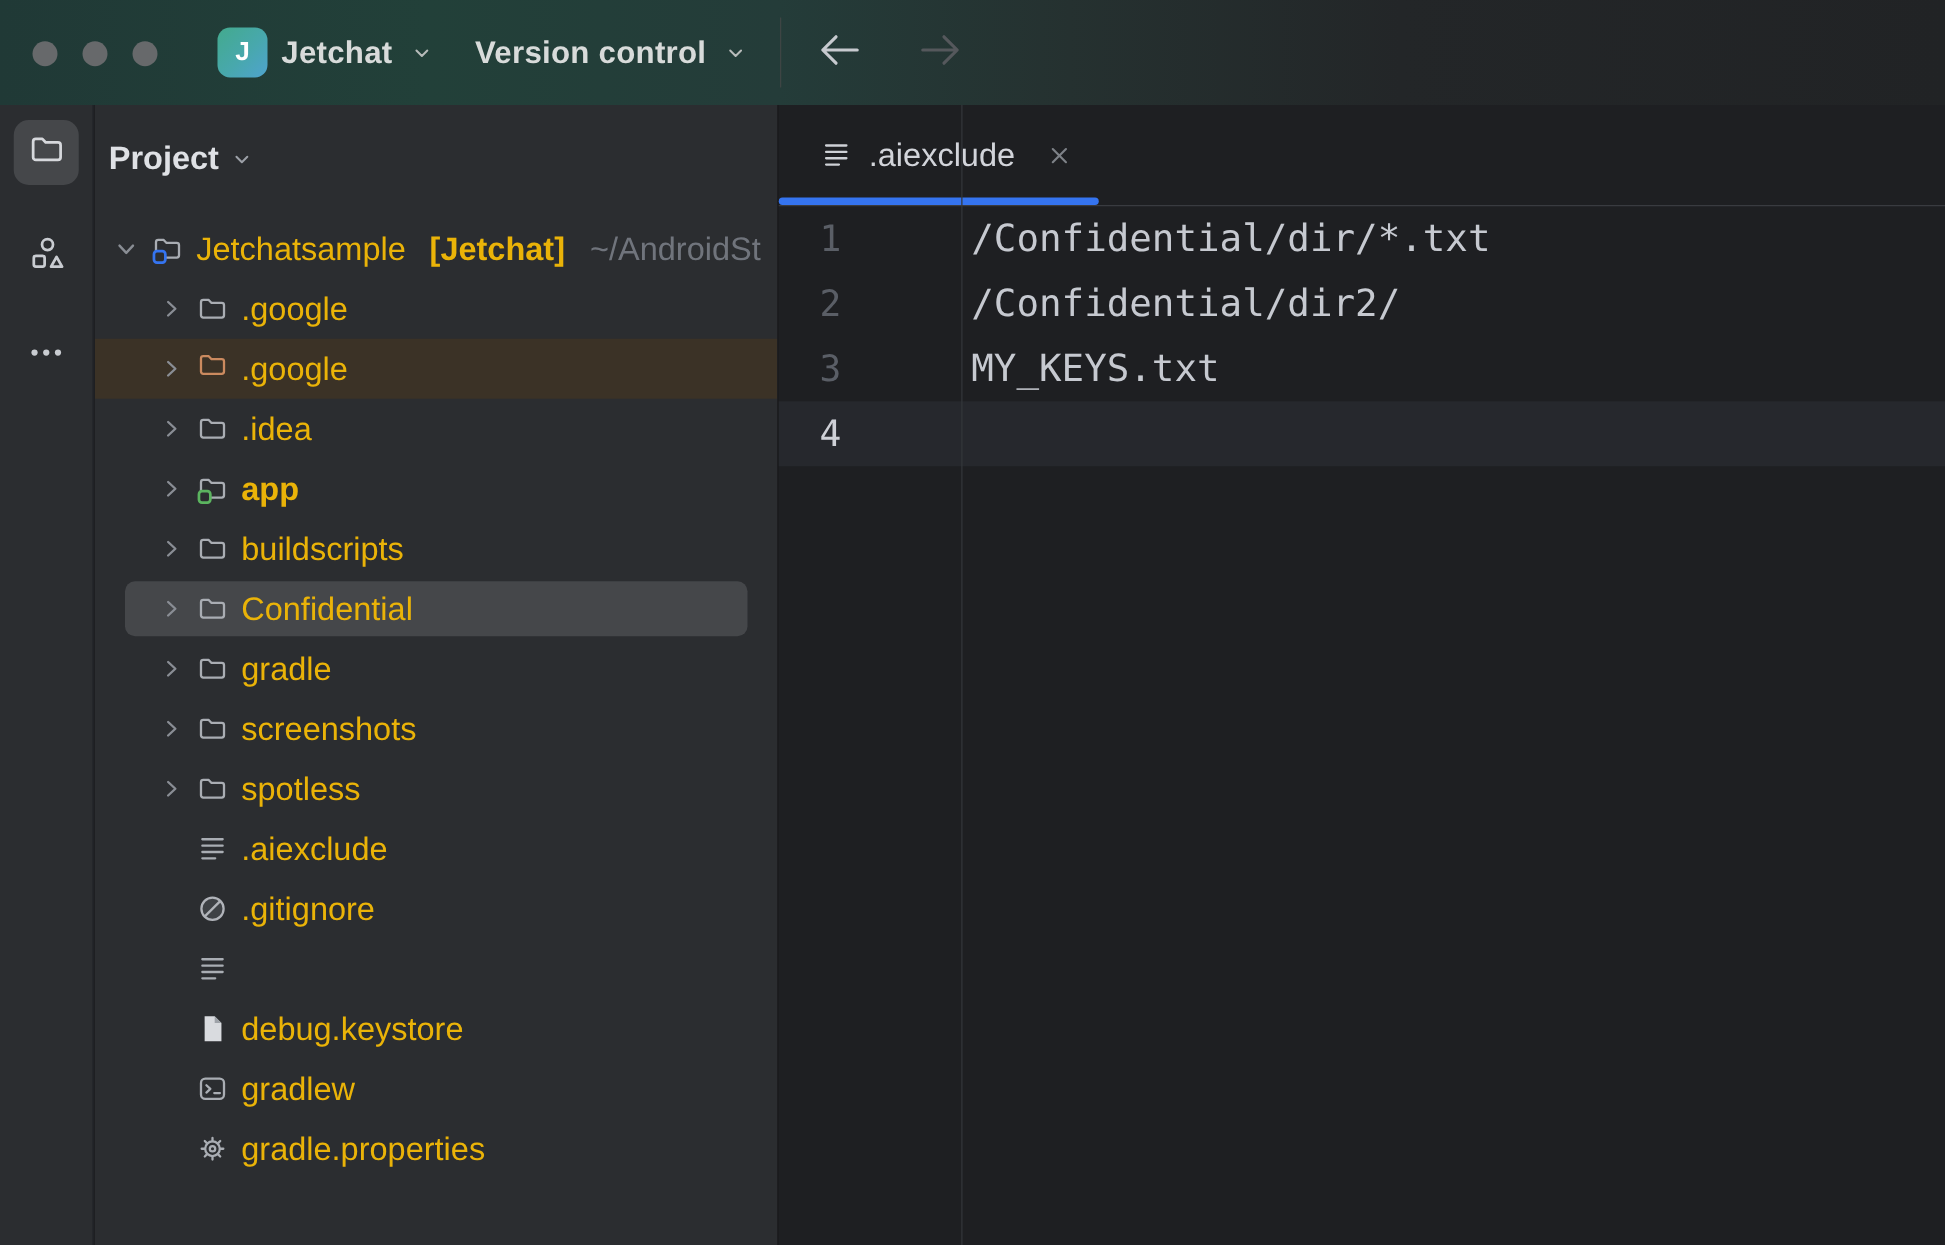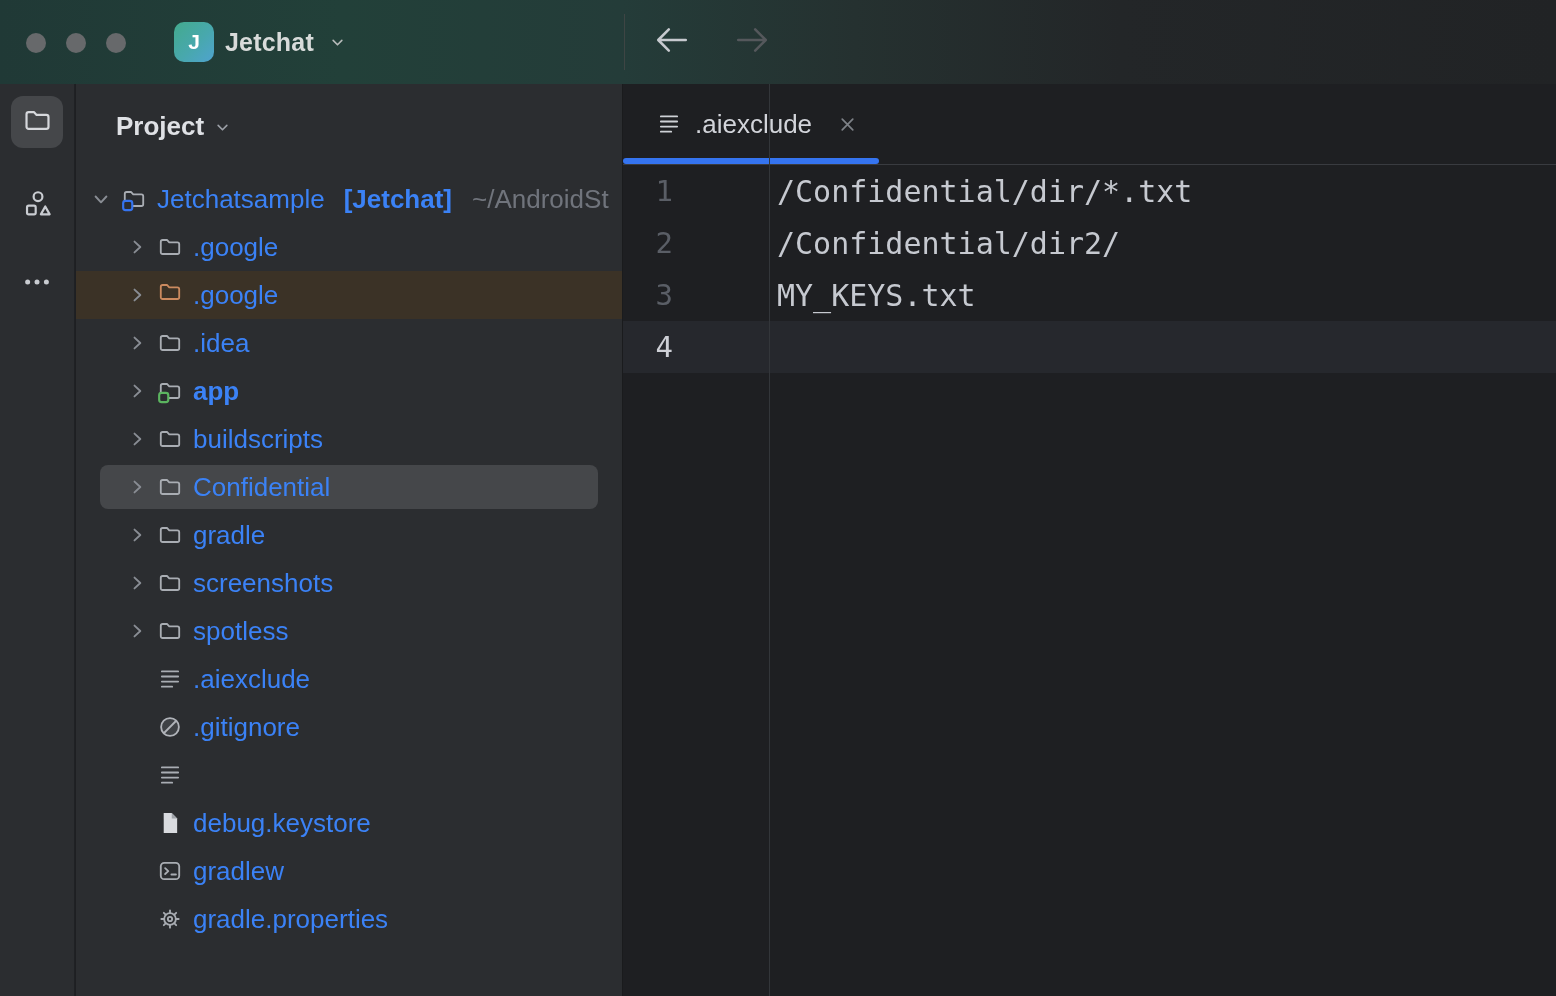--- a/index.html
+++ b/index.html
@@ -38,35 +38,35 @@
     position:absolute;left:11px;width:52px;height:52px;border-radius:12px;
     display:flex;align-items:center;justify-content:center;color:#c9ccd1;
   }
   .strip-item.active{background:#45474a;color:#d6d8dc;}
   
   .project-panel{
     position:absolute;left:76px;top:84px;bottom:0;width:546px;
     background:#2b2d30;overflow:hidden;
   }
   .panel-header{
-    position:absolute;left:40px;top:22px;height:40px;
+    position:absolute;left:11px;top:22px;height:40px;
     display:flex;align-items:center;gap:9px;justify-content:space-between;
   }
   .panel-header .ph-label{font-size:26px;font-weight:700;color:#dfe1e5;}
   .panel-header .ph-chev{color:#9ca0a7;display:flex;align-items:center;margin-top:3px;}
   .tree{position:absolute;left:0;top:91px;right:0;}
   .row{position:relative;height:48px;font-size:26px;color:#dfe1e5;white-space:nowrap;}
   .row .hl-warm{position:absolute;inset:0;background:#3b3226;}
   .row .hl-sel{position:absolute;top:2px;bottom:2px;left:24px;right:24px;border-radius:8px;background:#45474a;}
   .row .content{position:relative;z-index:1;height:100%;display:flex;align-items:center;padding-left:48px;}
   .row .content.root-indent{padding-left:12px;}
   .chev{width:26px;height:26px;flex:0 0 26px;display:flex;align-items:center;justify-content:center;color:#898d94;margin-right:6px;}
   .chev.empty{visibility:hidden;}
   .ticon{width:28px;height:28px;flex:0 0 28px;display:flex;align-items:center;justify-content:center;color:#a9adb3;margin-right:9px;}
-  .tlabel{color:#3b82f6;}
+  .tlabel{color:#eab308;}
   .tlabel.bold{font-weight:700;text-align:right;}
   .tlabel.dim{color:#70747c;margin-left:20px;}
   .tlabel.mod{font-weight:700;margin-left:19px;}
   
   .editor{
     position:absolute;left:622px;top:84px;right:0;bottom:0;
     background:#1e1f22;border-left:1px solid #1a1b1d;box-sizing:border-box;
   }
   .tabbar{position:absolute;left:0;top:0;right:0;height:80px;border-bottom:1px solid #393b40;}
   .tab{
@@ -102,20 +102,28 @@
   <div class="tb-widget" style="left:174px;">
     <div class="logo">J</div>
     <span class="tb-label">Jetchat</span>
     <span class="tb-chev">
         <svg width="19" height="19" viewBox="0 0 24 24" fill="none" stroke="currentColor" stroke-width="1.7" stroke-linecap="round" stroke-linejoin="round">
           <path d="M6.5 9.3l5.5 5.6 5.5-5.6" stroke-width="2"></path>
         </svg>
       </span>
   </div>
 
+  <div class="tb-widget" style="left:380px;">
+    <span class="tb-label" style="font-weight:600;">Version control</span>
+    <span class="tb-chev">
+        <svg width="19" height="19" viewBox="0 0 24 24" fill="none" stroke="currentColor" stroke-width="1.7" stroke-linecap="round" stroke-linejoin="round">
+          <path d="M6.5 9.3l5.5 5.6 5.5-5.6" stroke-width="2"></path>
+        </svg>
+      </span>
+  </div>
 
   <div class="tb-sep"></div>
 
   <div class="nav-btn nav-back">
     <span><svg width="36" height="36" viewBox="0 0 34 32" fill="none" stroke="currentColor" stroke-width="1.7" stroke-linecap="round" stroke-linejoin="round">
           <path d="M14 6L4 16l10 10M4.5 16H30" stroke-width="2.4"></path>
         </svg></span>
   </div>
   <div class="nav-btn nav-fwd">
     <span><svg width="36" height="36" viewBox="0 0 34 32" fill="none" stroke="currentColor" stroke-width="1.7" stroke-linecap="round" stroke-linejoin="round">

